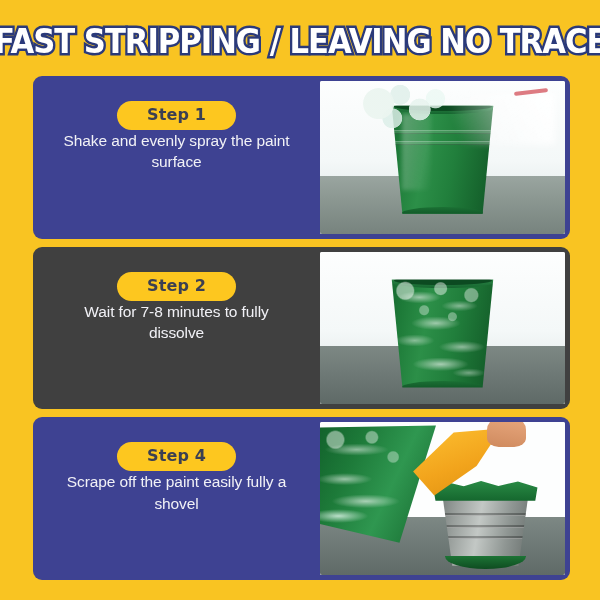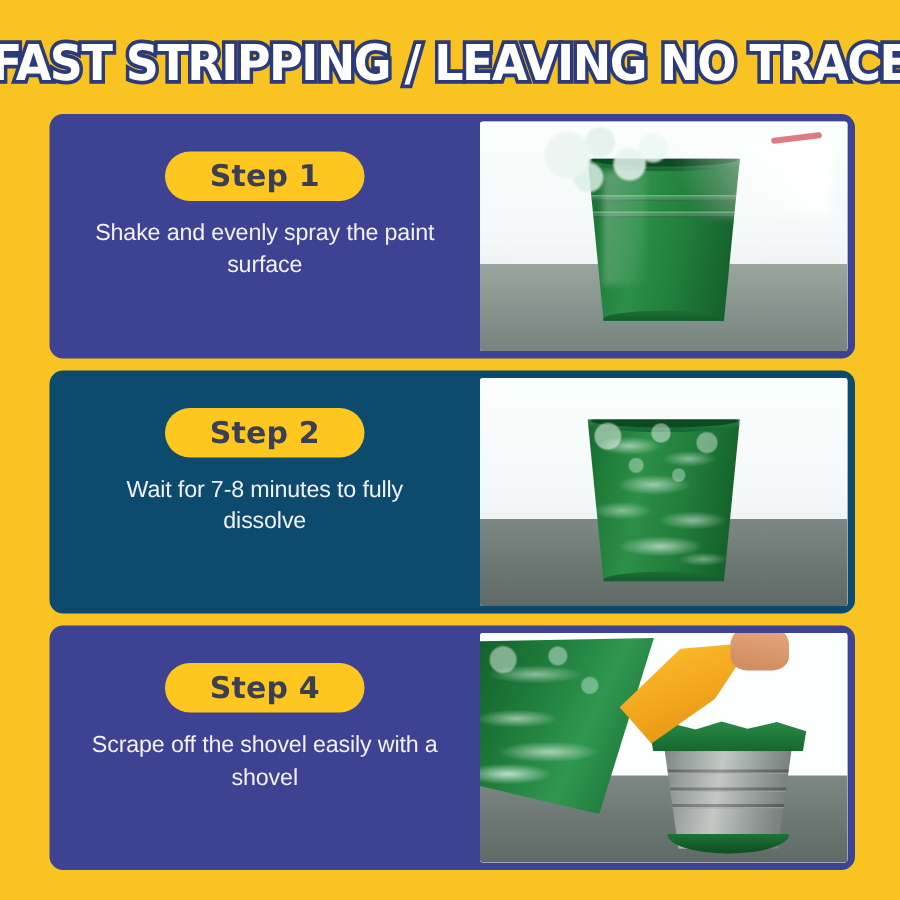--- a/index.html
+++ b/index.html
@@ -58,45 +58,44 @@
   }
 
   .card {
     position: relative;
     flex: 1 1 0;
     border-radius: 9px;
     display: flex;
     overflow: hidden;
   }
   .card.purple { background: #3e4292; }
-  .card.green  { background: #0c4a6e; }
+  .card.green  { background: #404040; }
 
   .card-text {
     width: 287px;
     flex: 0 0 287px;
     display: flex;
     flex-direction: column;
     align-items: center;
     padding-top: 25px;
   }
 
   .step-badge {
     background: #fdc71f;
     color: #3b3f52;
     font-family: "DejaVu Sans", sans-serif;
-    font-size: 20px;
+    font-size: 16px;
     font-weight: 700;
     letter-spacing: 0.1px;
     border-radius: 999px;
     padding: 6px 30px 7px;
     line-height: 1;
   }
 
   .step-desc {
-    margin-top: 11px;
     color: #f1f1f6;
     font-size: 15.5px;
     line-height: 1.38;
     text-align: center;
     width: 240px;
     letter-spacing: -0.1px;
   }
 
   
   .photo {
@@ -363,21 +362,21 @@
             <div class="bucket-base"></div>
             <div class="handle"></div>
           </div>
         </div>
       </div>
     </div>
 
     <div class="card purple">
       <div class="card-text">
         <div class="step-badge">Step 4</div>
-        <div class="step-desc">Scrape off the shovel easily with a shovel</div>
+        <div class="step-desc">Scrape off the paint easily fully a shovel</div>
       </div>
       <div class="photo photo3">
         <div class="backdrop"></div>
         <div class="floor dark"></div>
         <div class="sheet">
           <div class="sheet-tex"></div>
         </div>
         <div class="metal-bucket">
           <div class="metal-body">
             <div class="metal-ring" style="top:34%;"></div>

